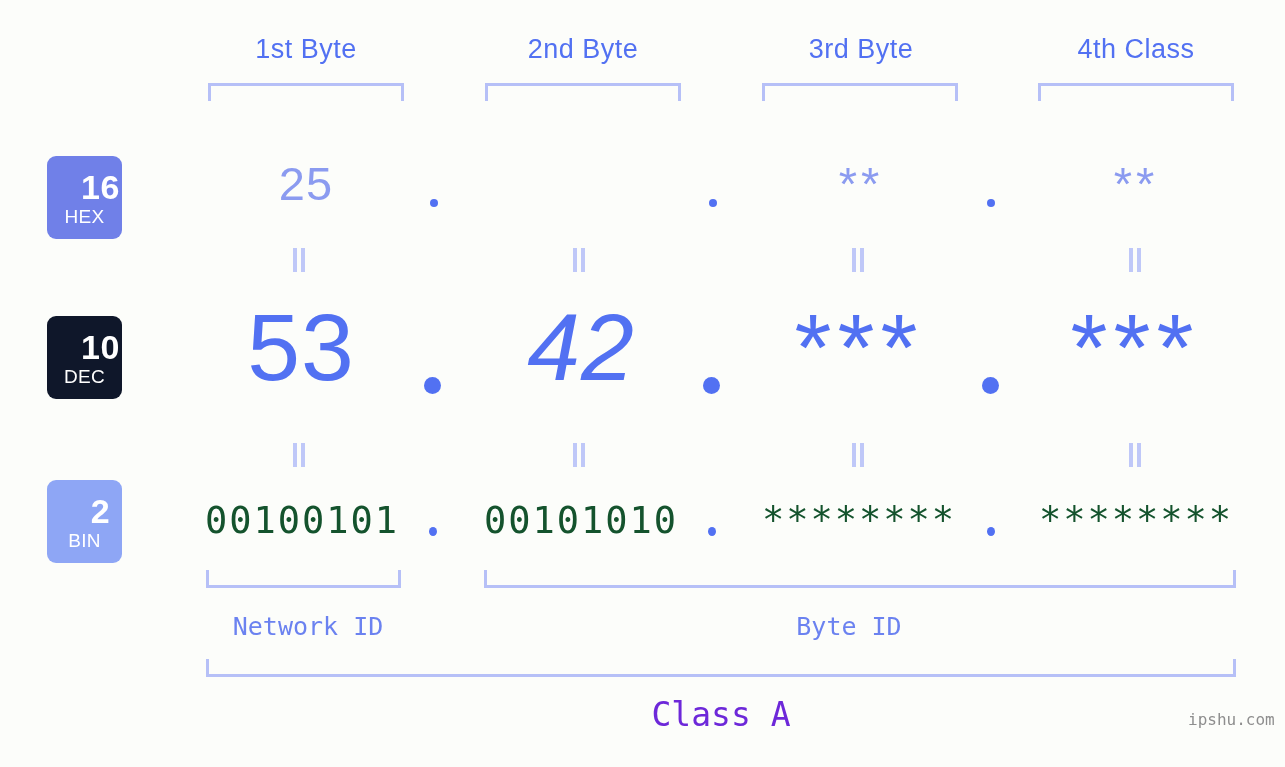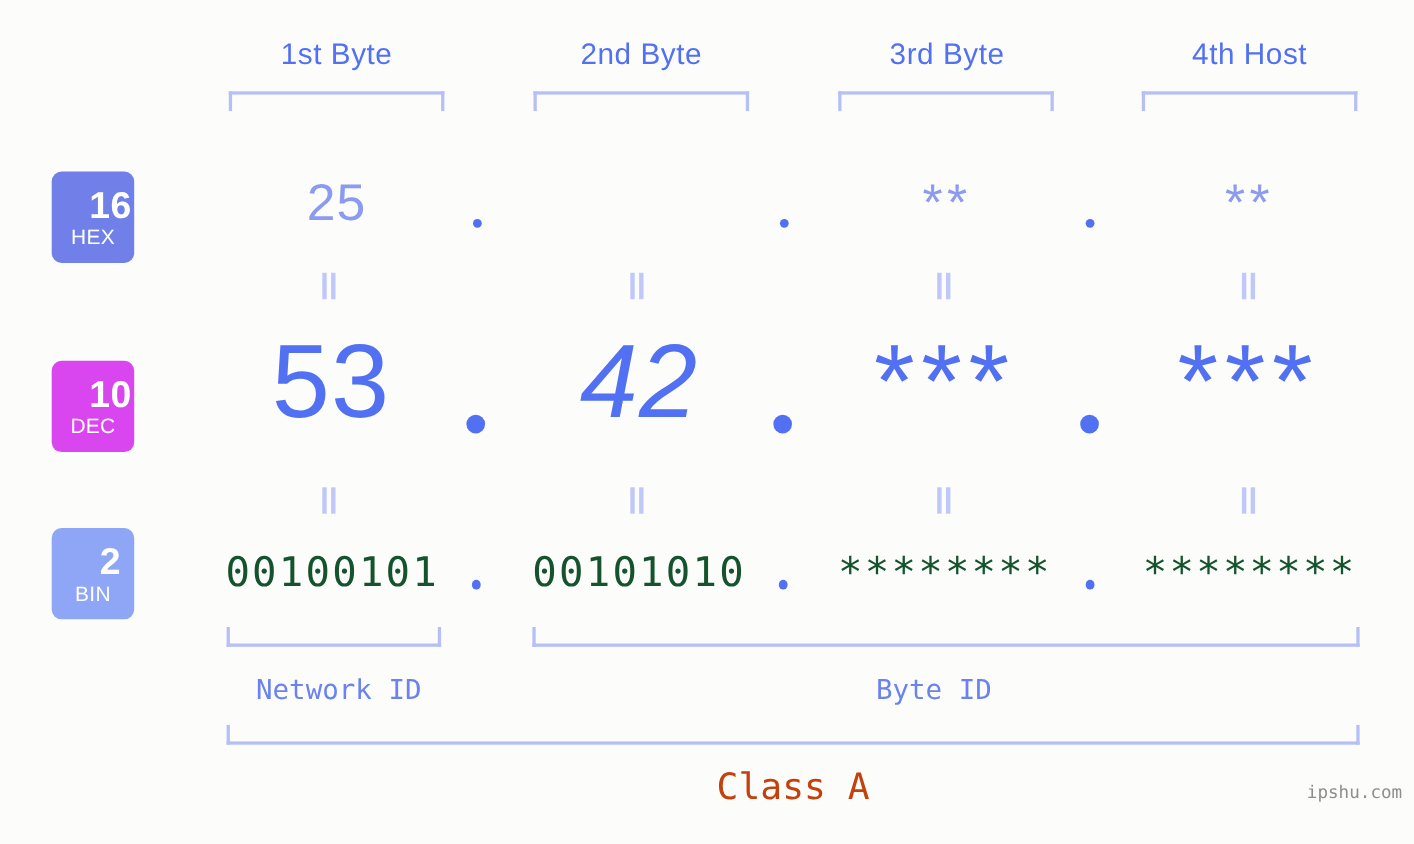--- a/index.html
+++ b/index.html
@@ -142,21 +142,21 @@
     text-align: center;
     color: #6b82f0;
     font-family: "DejaVu Sans Mono", monospace;
     font-size: 25px;
     white-space: nowrap;
     line-height: 1;
   }
   .class-label {
     position: absolute;
     text-align: center;
-    color: #c2410c;
+    color: #6d28d9;
     font-family: "DejaVu Sans Mono", monospace;
     font-size: 33px;
     white-space: nowrap;
     line-height: 1;
   }
   .watermark {
     position: absolute;
     color: #8e8e8e;
     font-family: "DejaVu Sans Mono", monospace;
     font-size: 16px;
@@ -165,21 +165,21 @@
   }
 </style>
 </head>
 <body style="background: rgb(252, 253, 250);">
 
 <div class="stage">
 
   <div class="byte-label" style="left:200px; top:36px; width:212px;">1st Byte</div>
   <div class="byte-label" style="left:477px; top:36px; width:212px;">2nd Byte</div>
   <div class="byte-label" style="left:755px; top:36px; width:212px;">3rd Byte</div>
-  <div class="byte-label" style="left:1030px; top:36px; width:212px;">4th Host</div>
+  <div class="byte-label" style="left:1030px; top:36px; width:212px;">4th Class</div>
 
   <div class="bracket-down" style="left:208px; top:83px; width:196px;"></div>
   <div class="bracket-down" style="left:485px; top:83px; width:196px;"></div>
   <div class="bracket-down" style="left:762px; top:83px; width:196px;"></div>
   <div class="bracket-down" style="left:1038px; top:83px; width:196px;"></div>
 
   <div class="badge" id="badge-hex" style="left: 47px; top: 156px; background: rgb(112, 128, 232);">
     <span class="num">16</span>
     <span class="abbr">HEX</span>
   </div>
@@ -190,21 +190,21 @@
 
   <div class="dot dot-sm" style="left:430px; top:199px;"></div>
   <div class="dot dot-sm" style="left:709px; top:199px;"></div>
   <div class="dot dot-sm" style="left:987px; top:199px;"></div>
 
   <div class="eq" style="left:292px; top:248px;"></div>
   <div class="eq" style="left:572px; top:248px;"></div>
   <div class="eq" style="left:851px; top:248px;"></div>
   <div class="eq" style="left:1128px; top:248px;"></div>
 
-  <div class="badge" id="badge-dec" style="left: 47px; top: 328px; background: #d946ef;">
+  <div class="badge" id="badge-dec" style="left: 47px; top: 316px; background: #0f172a;">
     <span class="num">10</span>
     <span class="abbr">DEC</span>
   </div>
 
   <div class="val dec-val" style="left:190px; top:300px; width:222px;">53</div>
   <div class="val dec-val" style="left:470px; top:300px; width:222px;font-style:italic;">42</div>
   <div class="val dec-val stars" style="left:748px; top:300px; width:222px;">***</div>
   <div class="val dec-val stars" style="left:1024px; top:300px; width:222px;">***</div>
 
   <div class="dot dot-lg" style="left:424px; top:377px;"></div>

